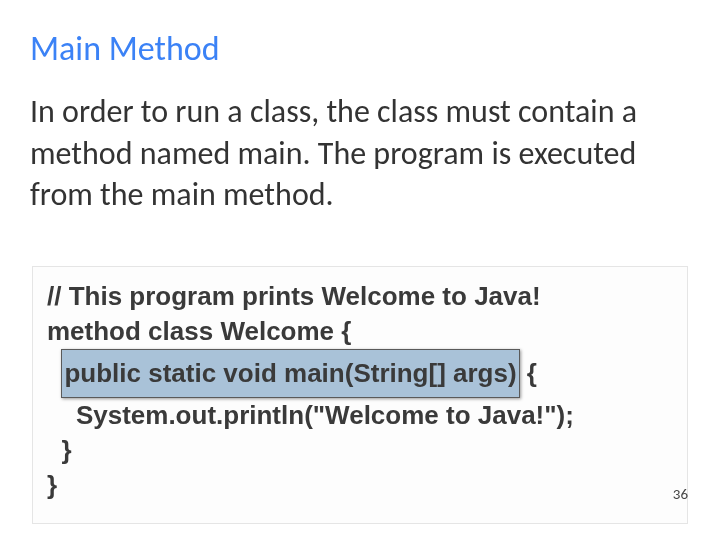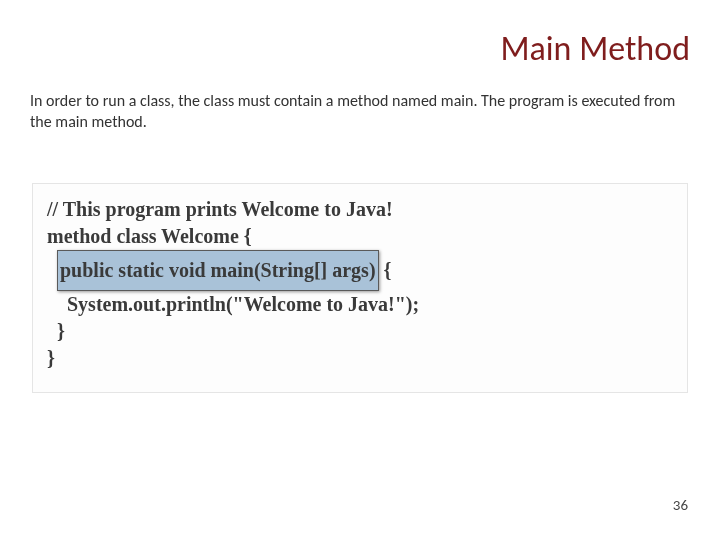--- a/index.html
+++ b/index.html
@@ -10,56 +10,56 @@
     body {
       width: 720px;
       height: 540px;
       background: #ffffff;
       font-family: Calibri, 'Segoe UI', sans-serif;
       color: #3a3a3a;
       position: relative;
       padding: 28px 30px;
     }
     .title {
-      text-align: right;
+      text-align: left;
       font-size: 34px;
       font-weight: 400;
-      color: #7f1d1d;
+      color: #3b82f6;
       margin-bottom: 22px;
     }
     .description {
-      font-size: 16px;
+      font-size: 32px;
       line-height: 1.3;
       color: #333;
       margin-bottom: 50px;
     }
     .code-block {
       background: #fdfdfd;
       border: 1px solid #e5e5e5;
       padding: 12px 14px 20px 14px;
       margin: 0 2px;
     }
     .code-line {
-      font-family: Liberation Serif, serif;
-      font-size: 20px;
+      font-family: Liberation Sans, sans-serif;
+      font-size: 26px;
       font-weight: bold;
       color: #3a3a3a;
       line-height: 1.35;
       white-space: pre;
     }
     .highlight {
       background: #a9c2d8;
       border: 1.5px solid #5a5a5a;
       box-shadow: 1px 1px 3px rgba(0,0,0,0.4);
       padding: 6px 2px;
       display: inline-block;
     }
     .page-number {
       position: absolute;
-      bottom: 26px;
+      bottom: 37px;
       right: 32px;
       font-size: 15px;
       color: #444;
     }
   </style>
 </head>
 <body>
 
 <h1 class="title">Main Method</h1>
 

